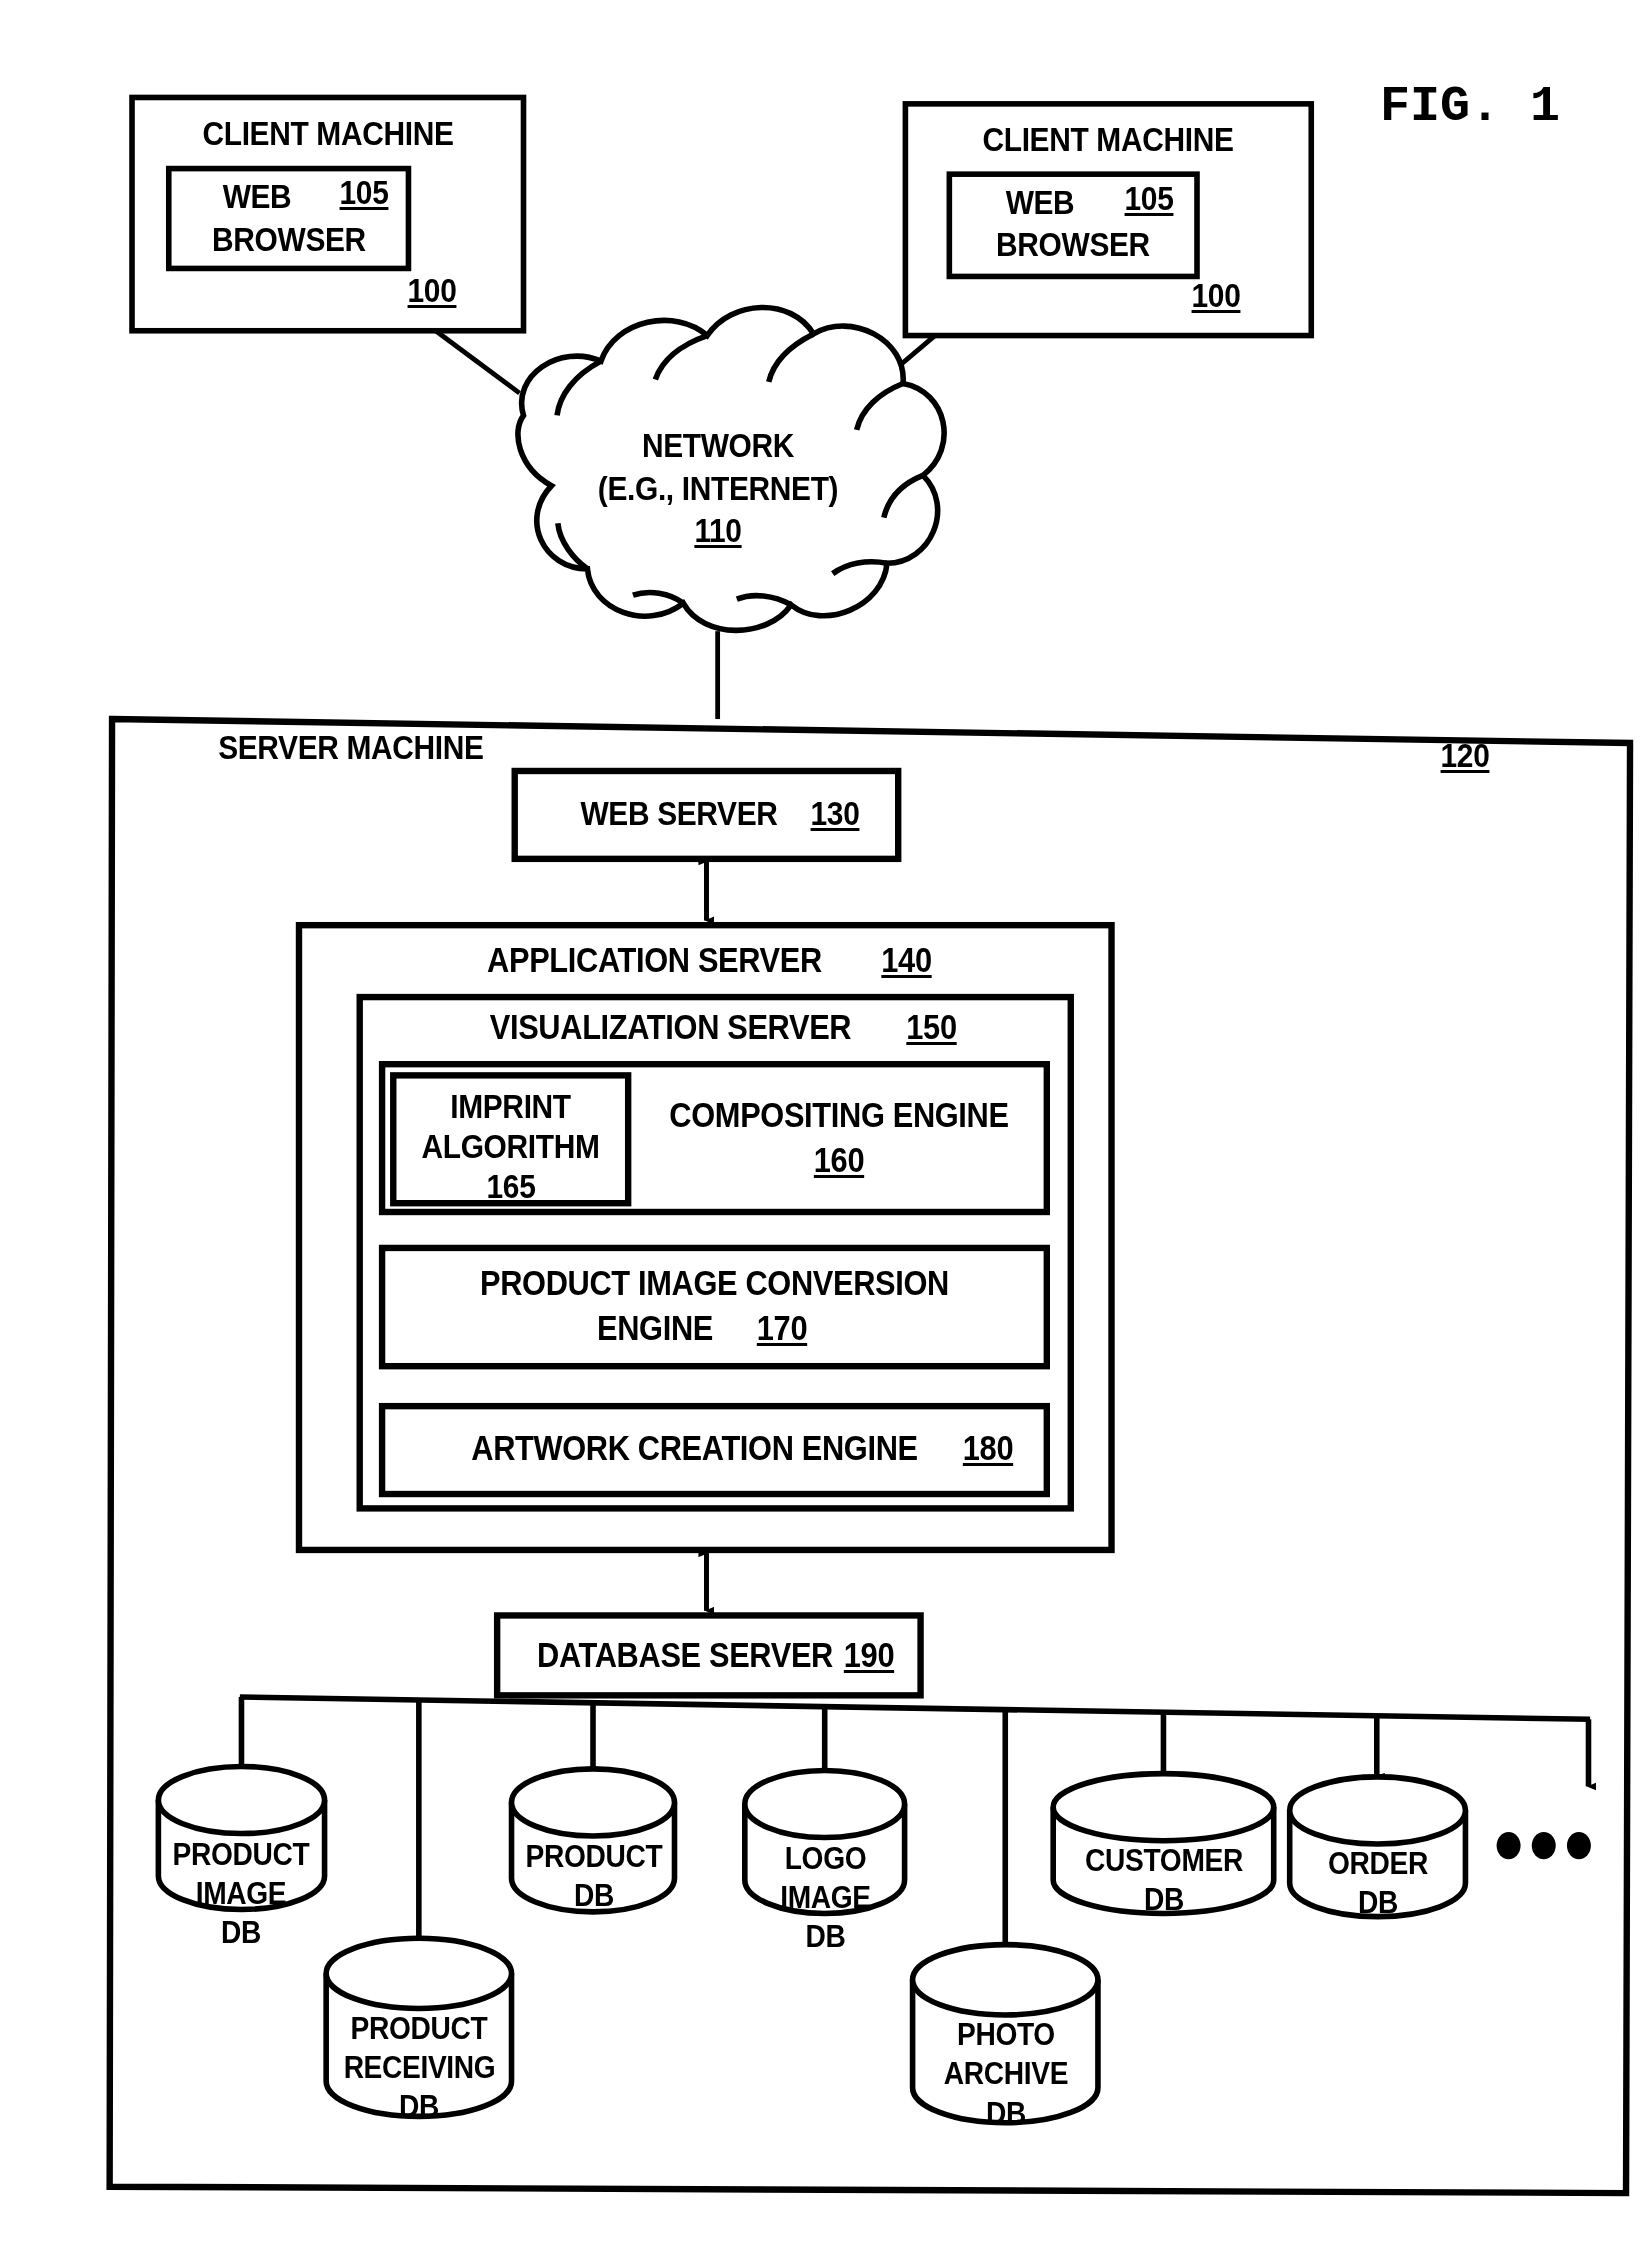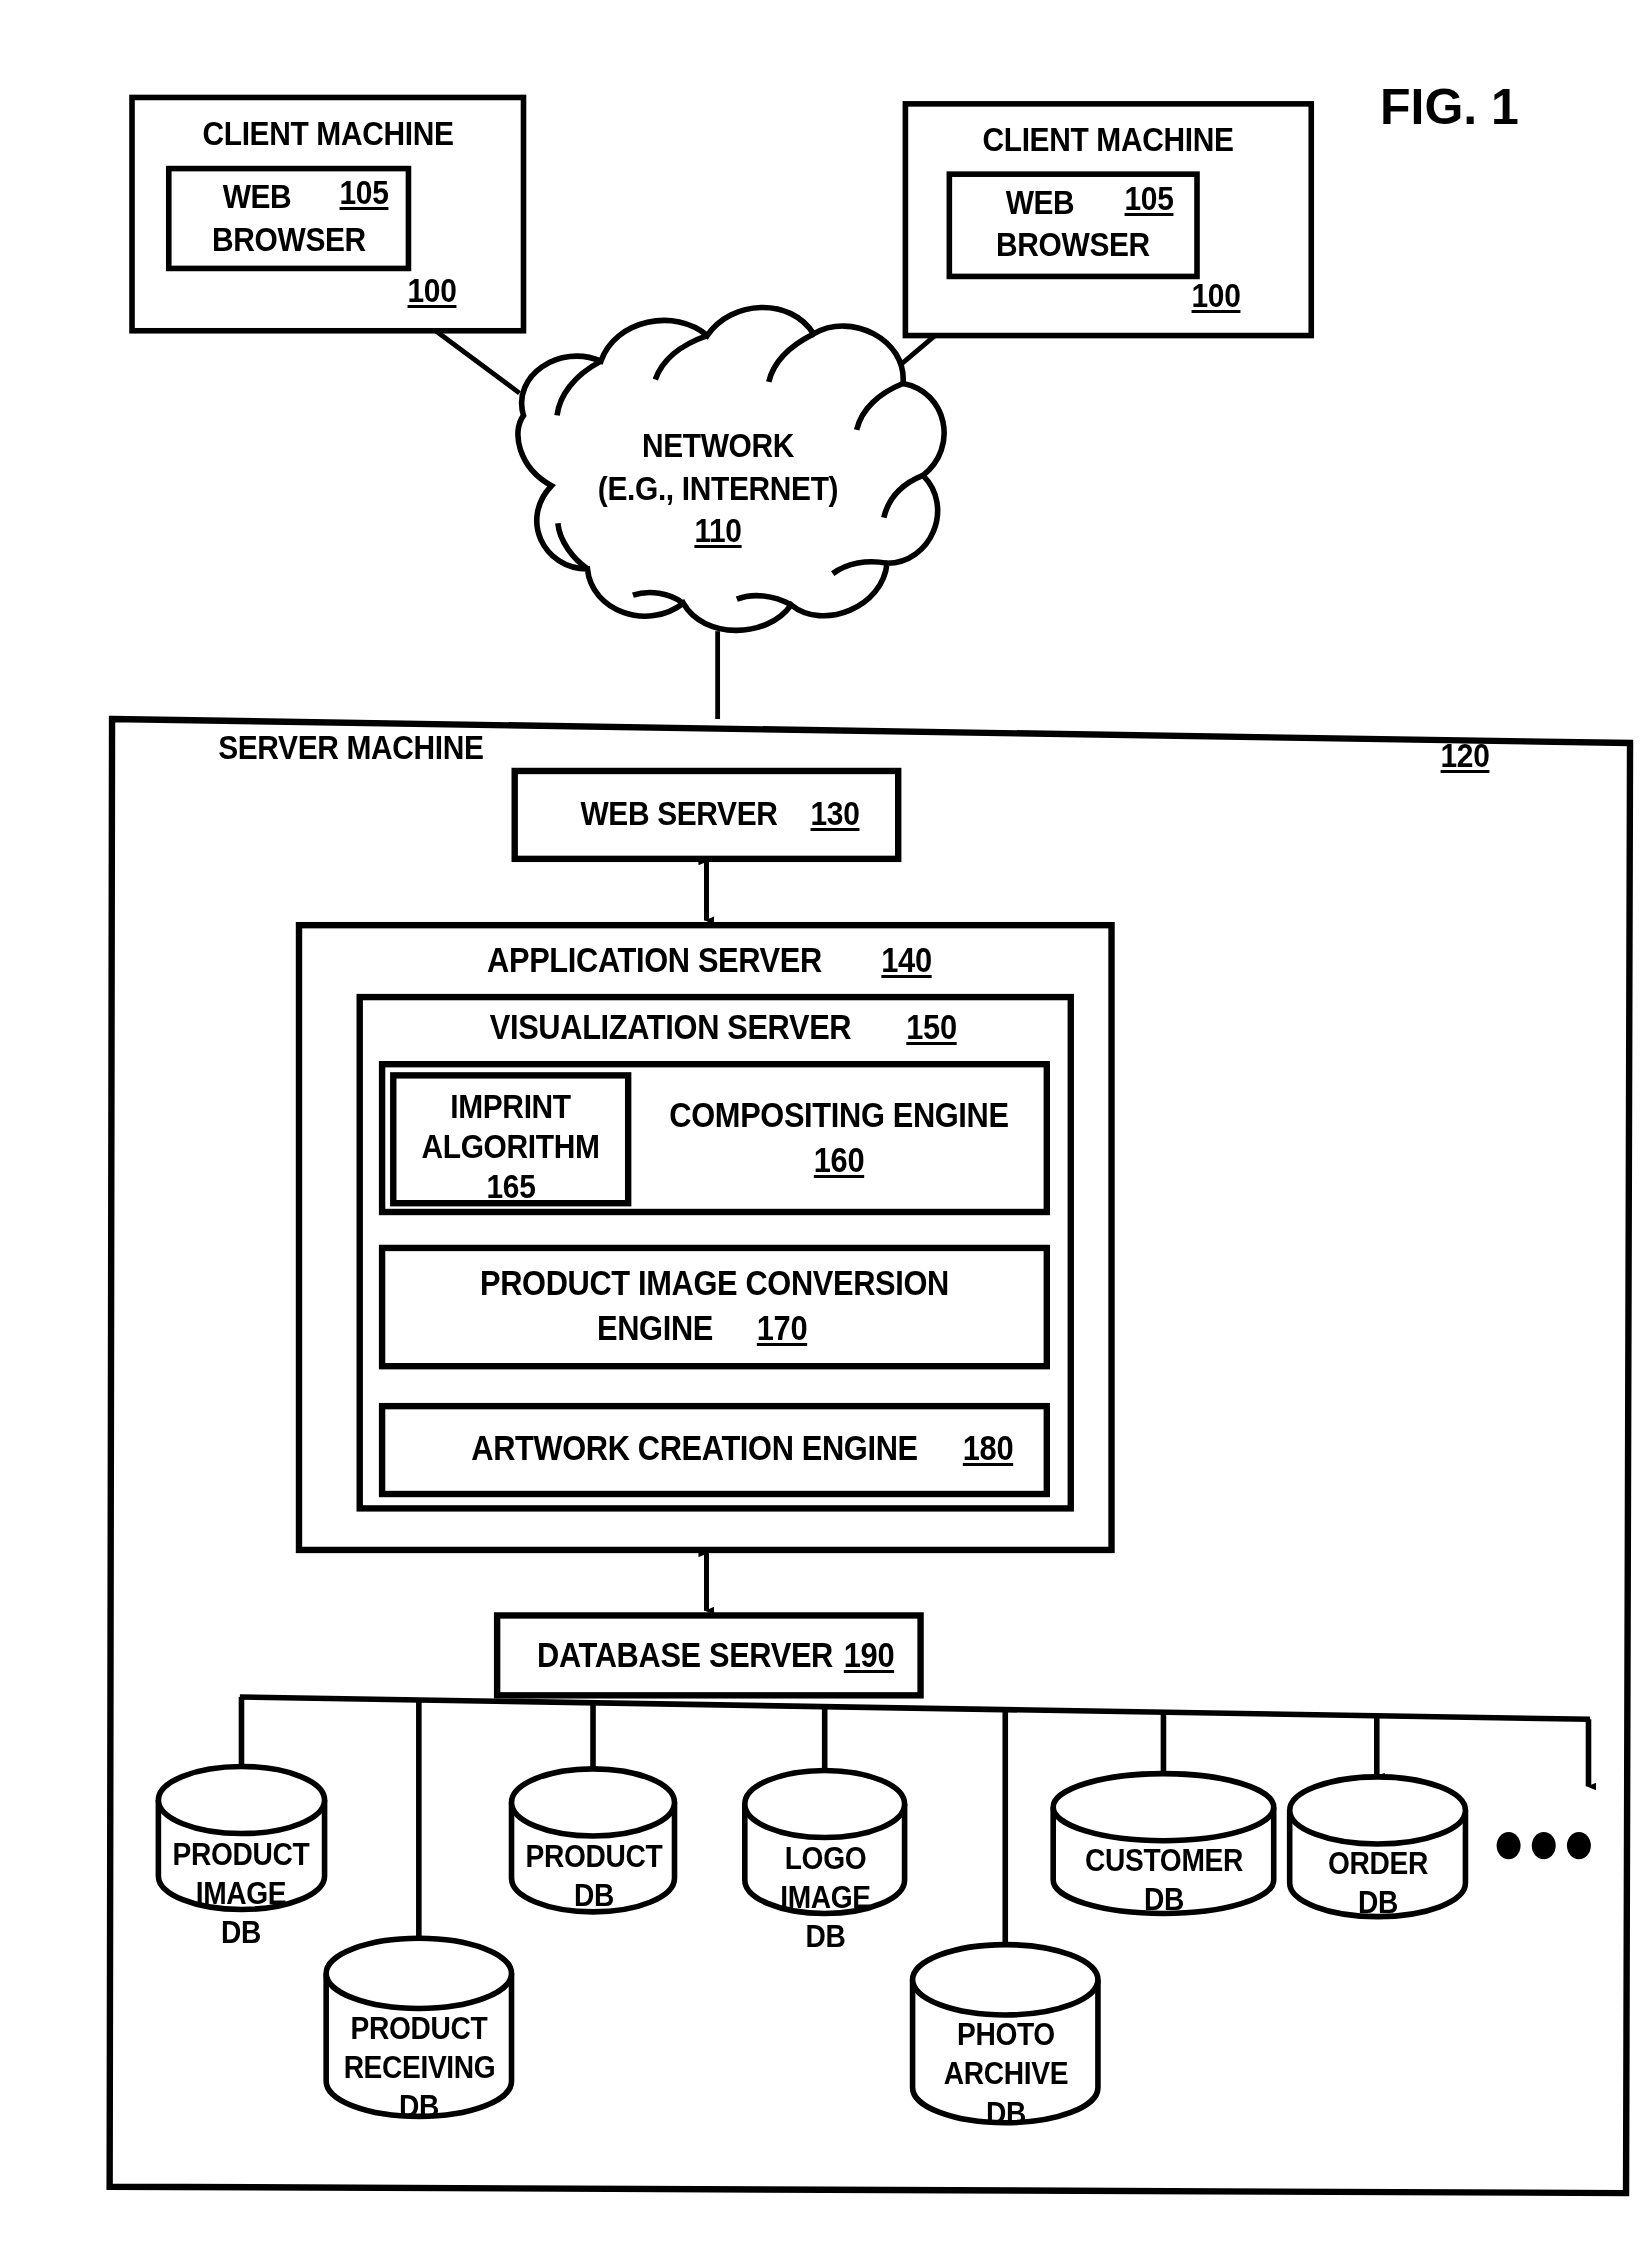--- a/index.html
+++ b/index.html
@@ -32,21 +32,21 @@
     color: #000;
     text-align: center;
     line-height: 1.06;
     white-space: nowrap;
     letter-spacing: -0.4px;
     transform: scaleX(0.88);
   }
   .ul { text-decoration: underline; text-underline-offset: 3.2px; }
   .figtitle {
     position: absolute;
-    font-family: Liberation Sans, sans-serif;
+    font-family: Liberation Mono, monospace;
     font-weight: bold;
     font-size: 50px;
     letter-spacing: 0px;
     color: #000;
     white-space: nowrap;
   }
 </style>
 </head>
 <body>
 

